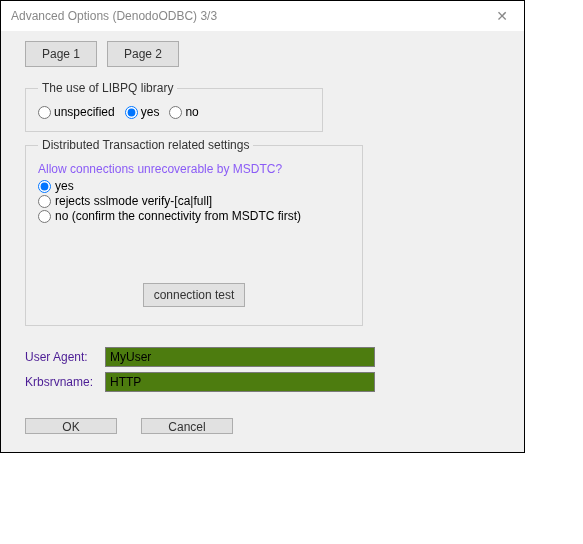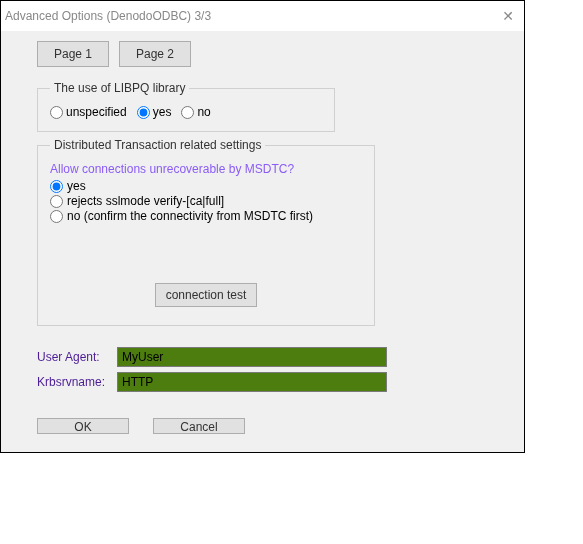--- a/index.html
+++ b/index.html
@@ -14,34 +14,34 @@
     width: 525px;
     border: 1px solid #000;
     background: #f0f0f0;
     position: relative;
   }
   .titlebar {
     display: flex;
     align-items: center;
     justify-content: space-between;
     height: 30px;
-    padding: 0 4px;
+    padding: 0 10px;
     background: #fff;
     color: #888;
     font-size: 12px;
   }
   .titlebar .close {
     font-size: 14px;
     color: #888;
     cursor: pointer;
     padding: 0 6px;
     font-family: Arial, sans-serif;
   }
   .content {
-    padding: 10px 20px 18px 36px;
+    padding: 10px 20px 18px 24px;
   }
   .page-buttons {
     display: flex;
     gap: 10px;
     margin-bottom: 14px;
   }
   button.win {
     background: #e1e1e1;
     border: 1px solid #adadad;
     font-family: inherit;

